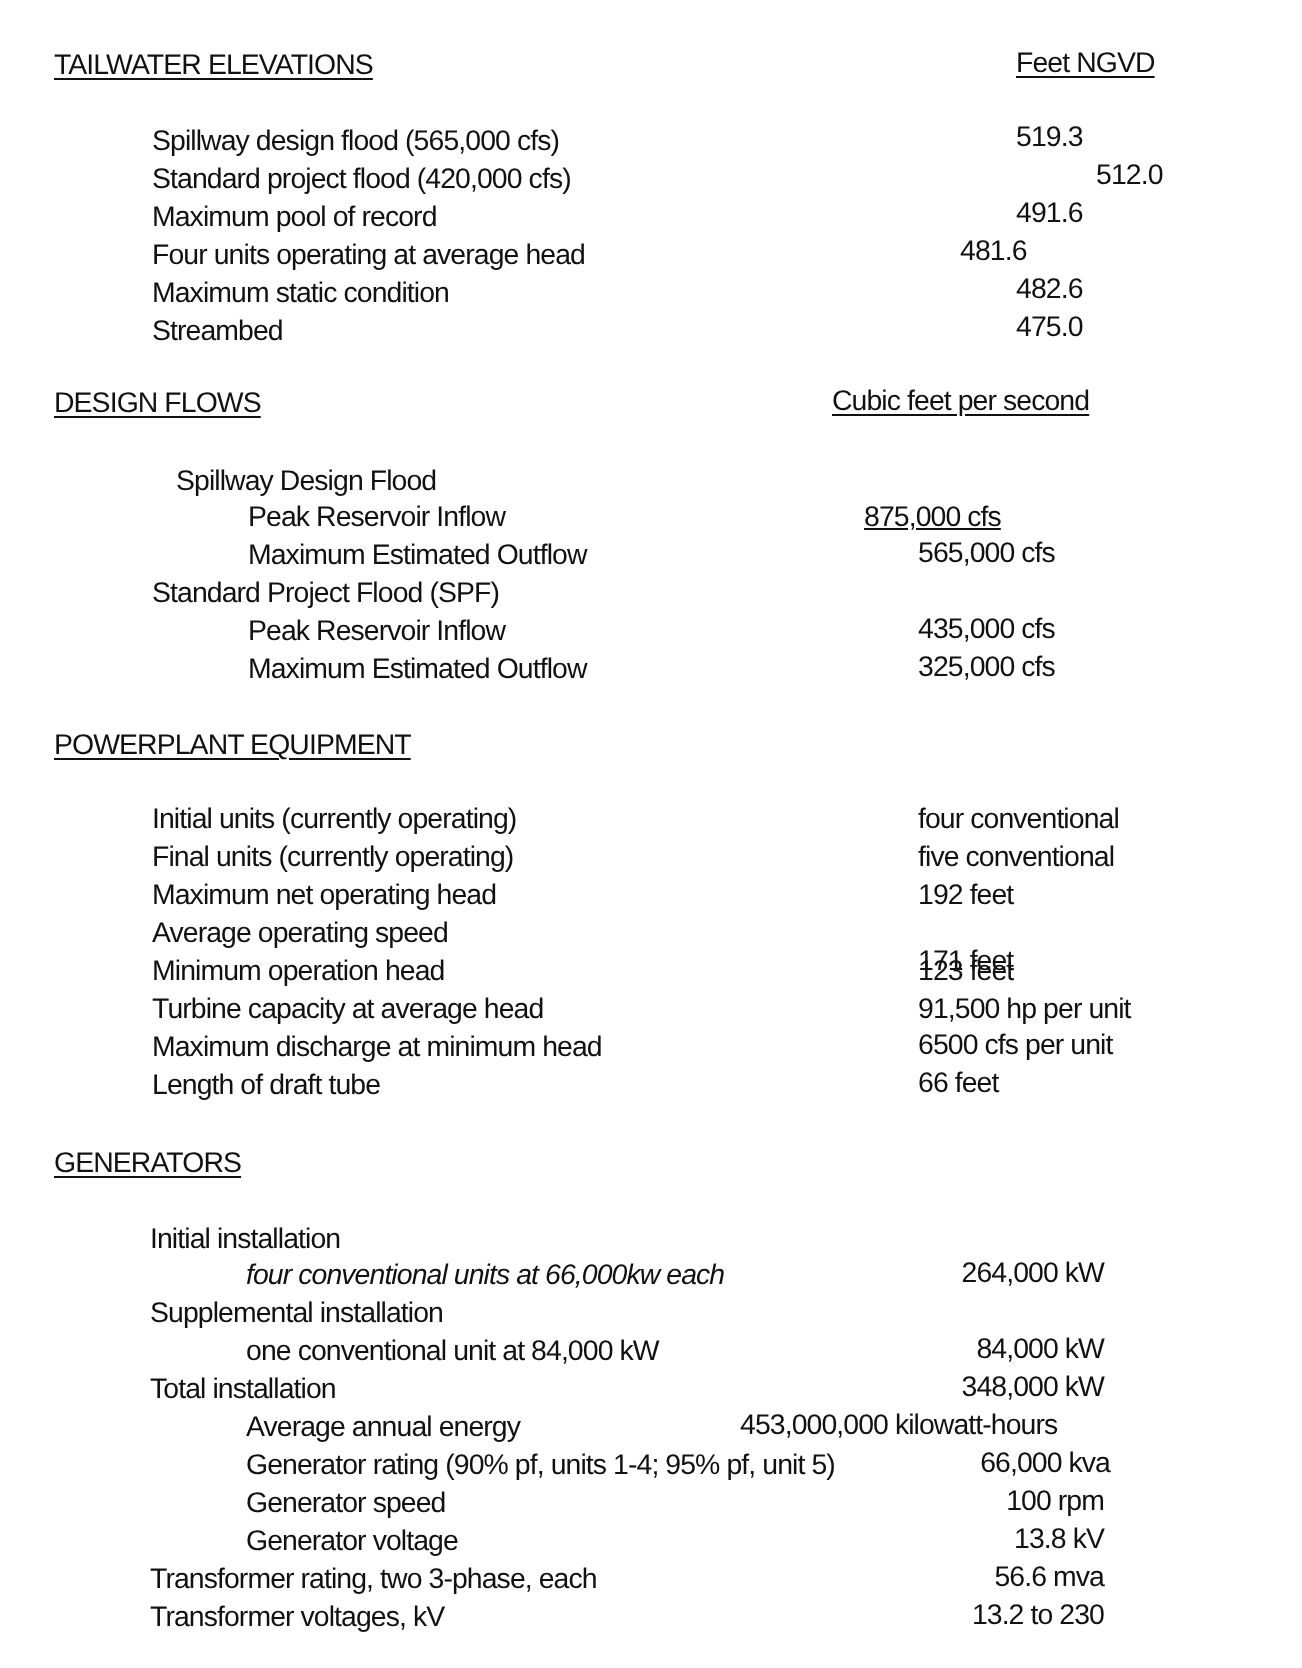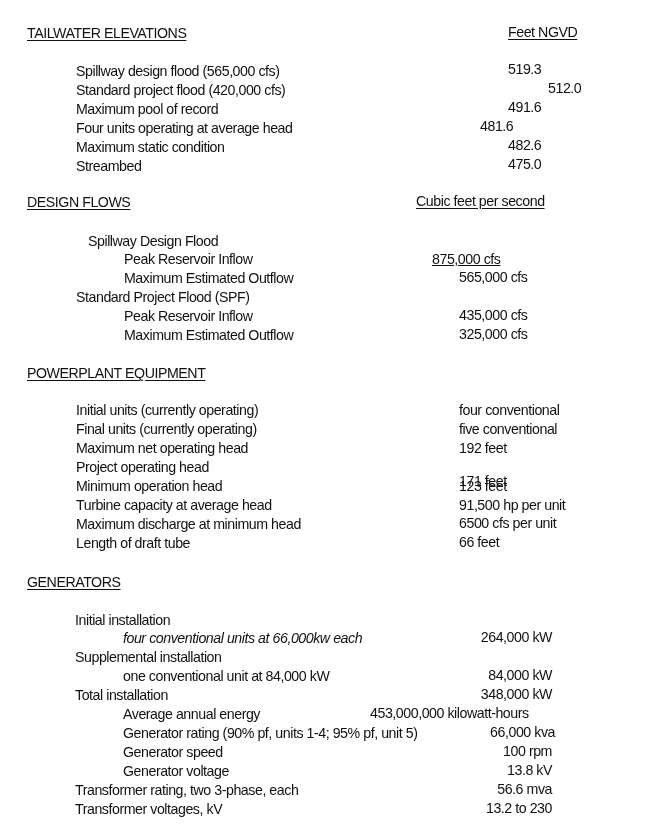--- a/index.html
+++ b/index.html
@@ -54,21 +54,21 @@
 
 <div>
   <div class="abs u" style="left:27px; top:364px;">POWERPLANT EQUIPMENT</div>
 
   <div class="abs" style="left:76px; top:401px;">Initial units (currently operating)</div>
   <div class="abs" style="left:459px; top:401px;">four conventional</div>
   <div class="abs" style="left:76px; top:420px;">Final  units (currently operating)</div>
   <div class="abs" style="left:459px; top:420px;">five conventional</div>
   <div class="abs" style="left:76px; top:439px;">Maximum net operating head</div>
   <div class="abs" style="left:459px; top:439px;">192 feet</div>
-  <div class="abs" style="left:76px; top:458px;">Project operating head</div>
+  <div class="abs" style="left:76px; top:458px;">Average operating speed</div>
   <div class="abs" style="left:459px; top:472px;">171 feet</div>
   <div class="abs" style="left:76px; top:477px;">Minimum operation head</div>
   <div class="abs" style="left:459px; top:477px;">123 feet</div>
   <div class="abs" style="left:76px; top:496px;">Turbine capacity at average head</div>
   <div class="abs" style="left:459px; top:496px;">91,500 hp per unit</div>
   <div class="abs" style="left:76px; top:515px;">Maximum discharge at minimum head</div>
   <div class="abs" style="left:459px; top:514px;">6500 cfs per unit</div>
   <div class="abs" style="left:76px; top:534px;">Length of draft tube</div>
   <div class="abs" style="left:459px; top:533px;">66 feet</div>
 </div>

